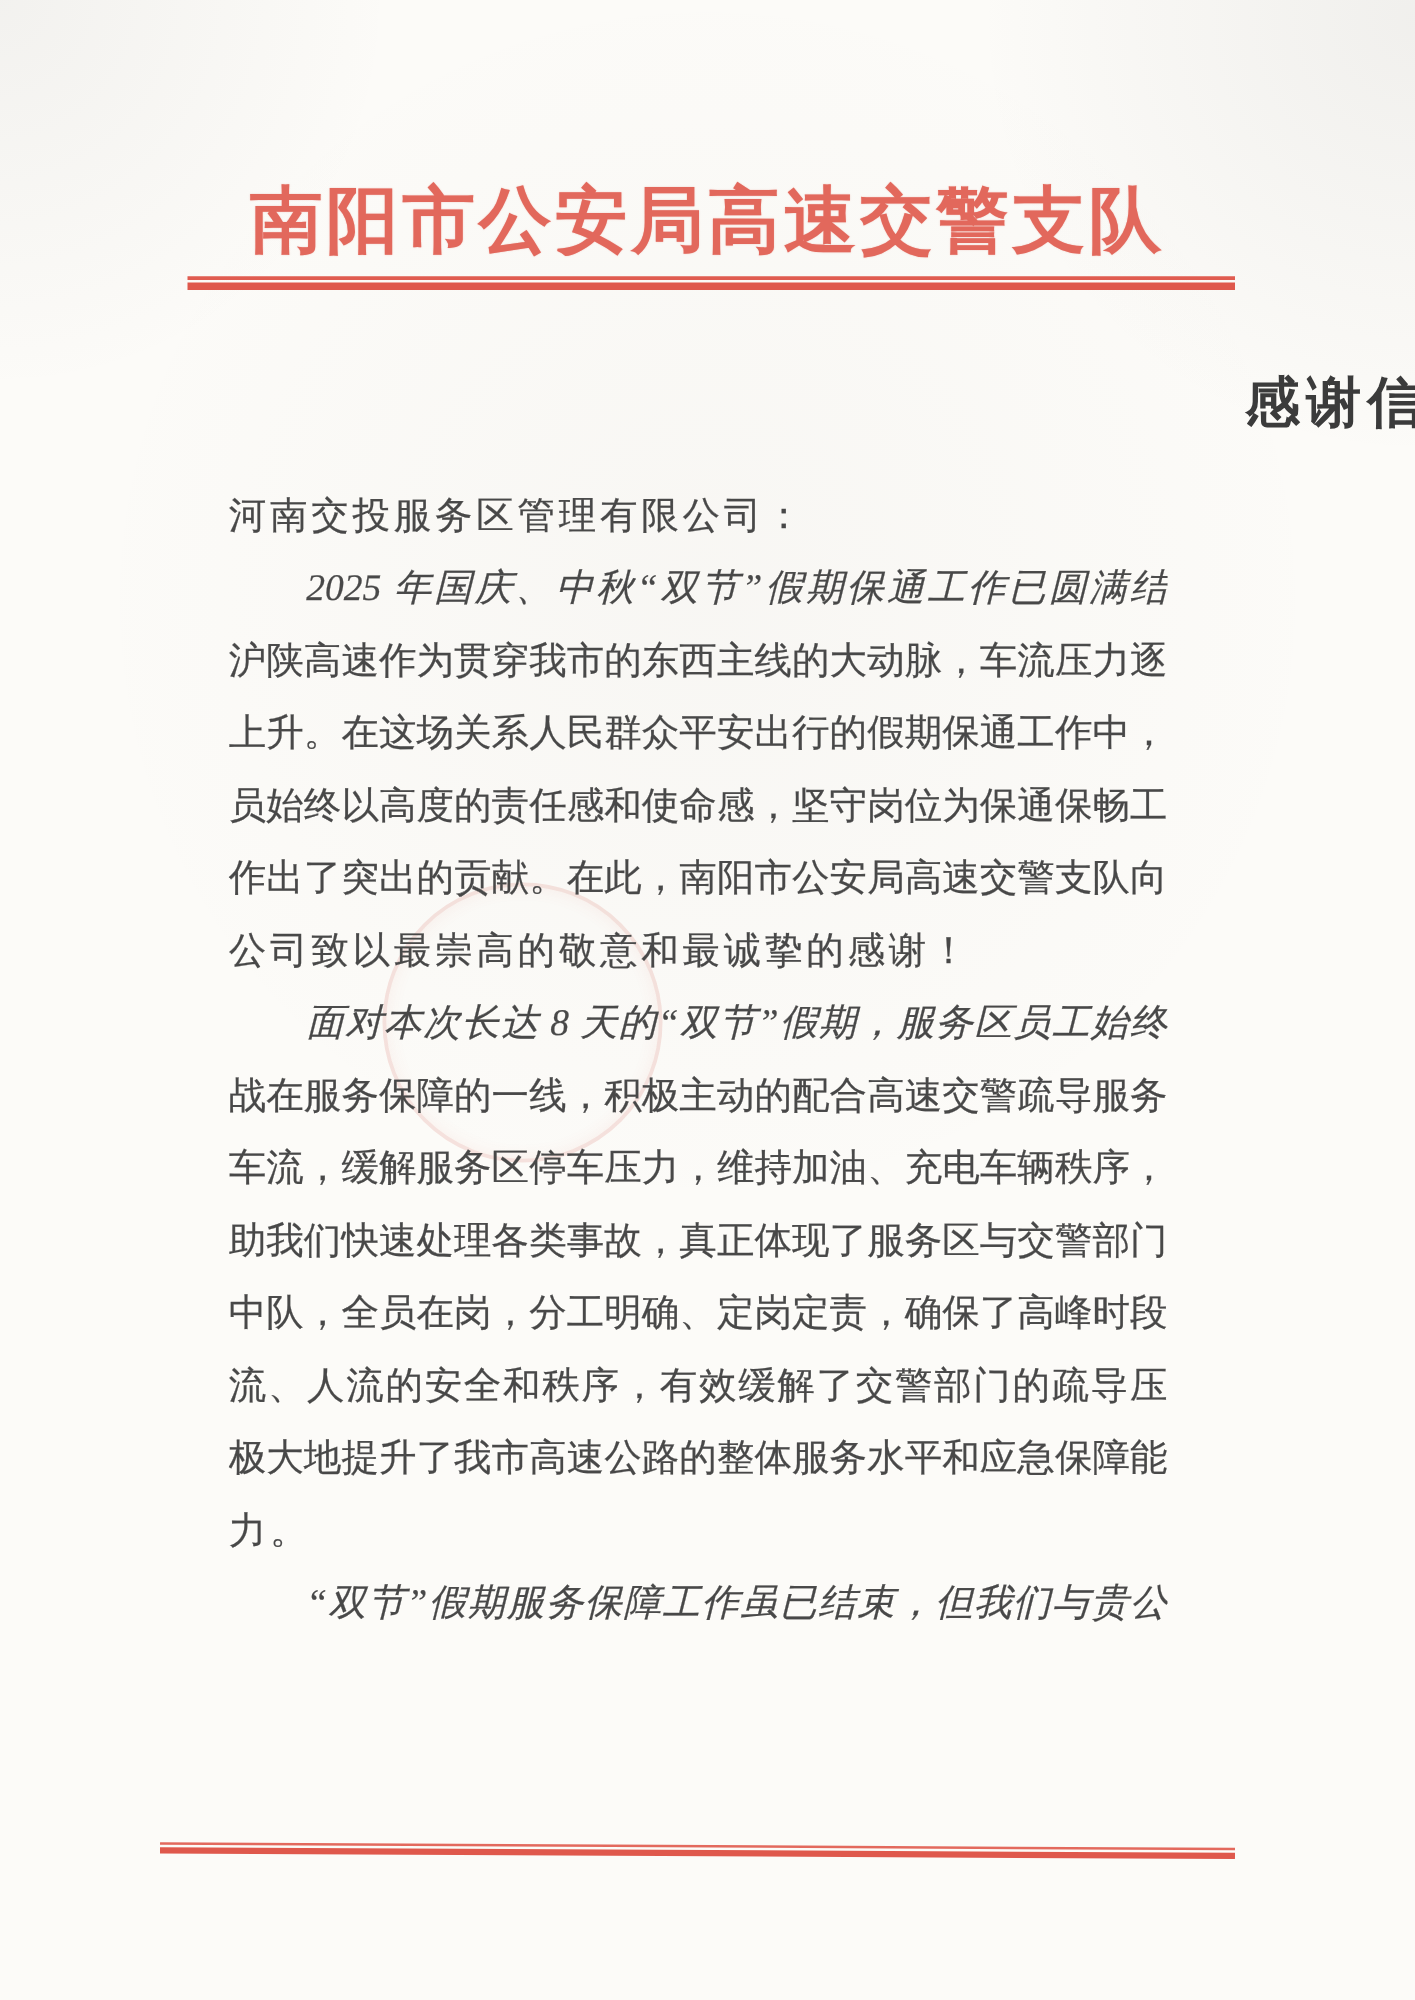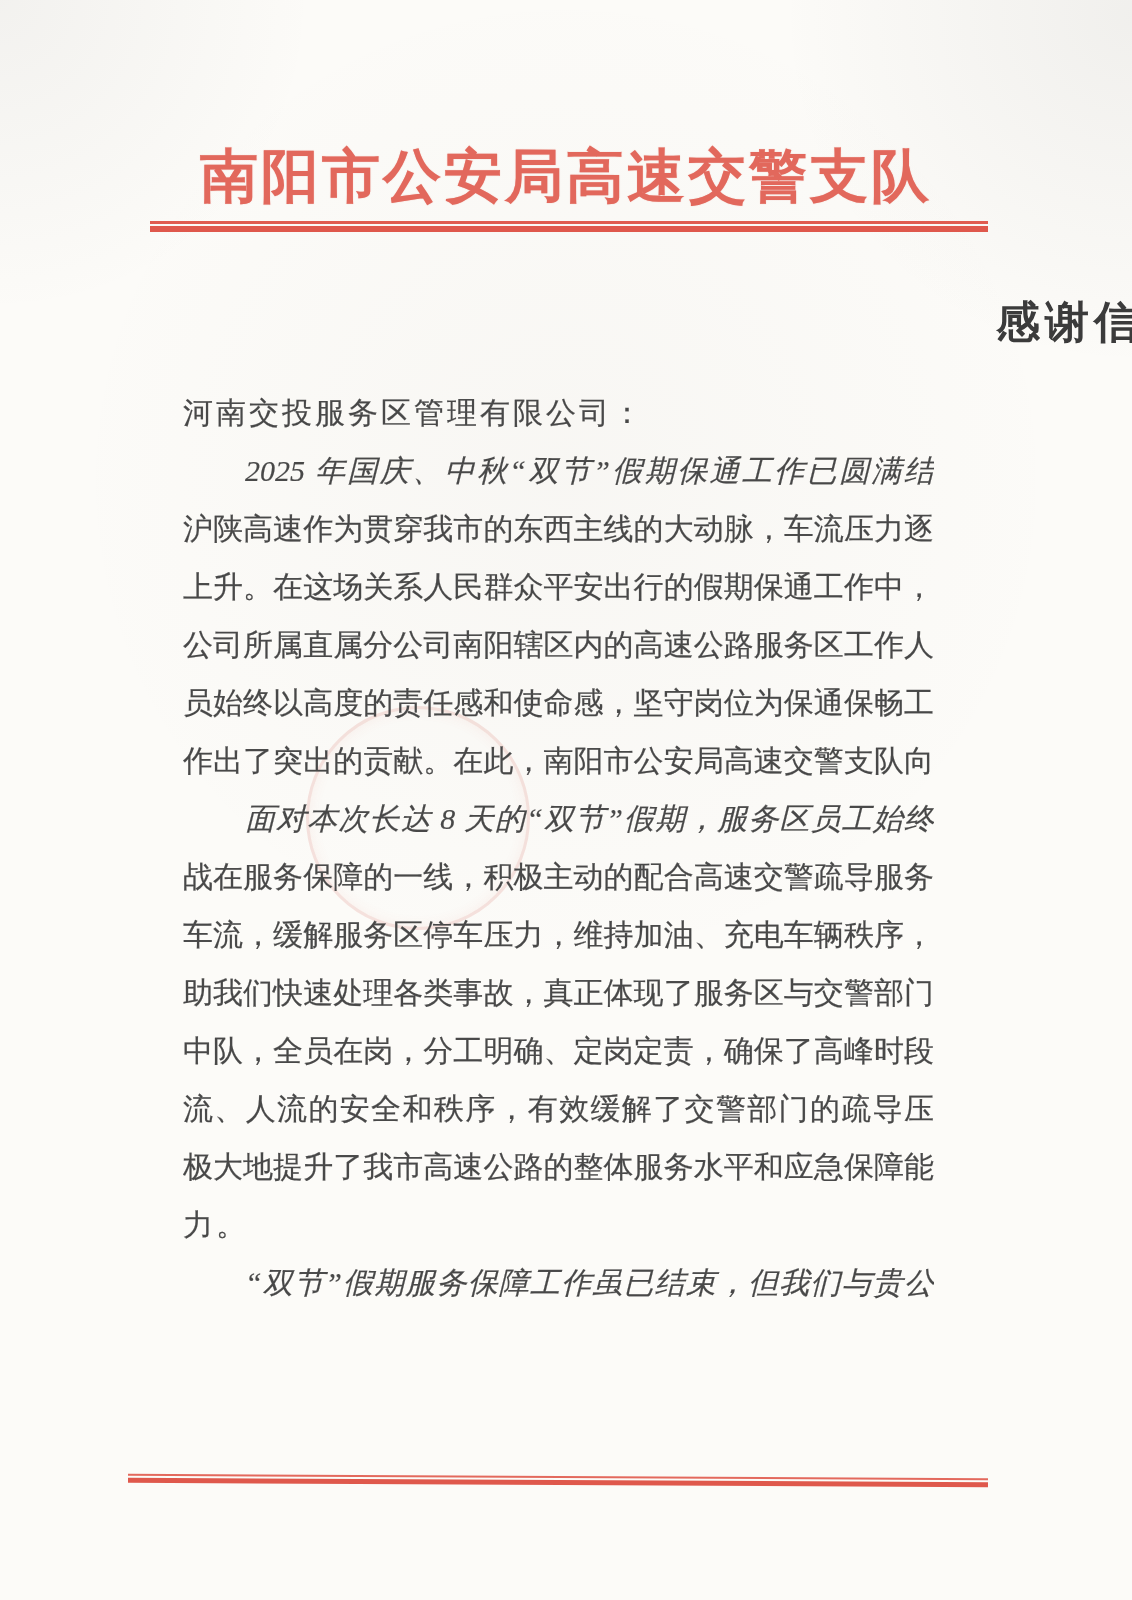--- a/index.html
+++ b/index.html
@@ -93,23 +93,23 @@
 
   <h1 class="doc-title">感谢信</h1>
 
   <div class="stamp"></div>
 
   <div class="body">
       <div class="line short">河南交投服务区管理有限公司：</div>
       <div class="line indent">2025 年国庆、中秋“双节”假期保通工作已圆满结束，</div>
       <div class="line">沪陕高速作为贯穿我市的东西主线的大动脉，车流压力逐年</div>
       <div class="line">上升。在这场关系人民群众平安出行的假期保通工作中，贵</div>
-      <div class="line">公司所属直属分公司南阳辖区内的高速公路服务区工作人</div>
       <div class="line">员始终以高度的责任感和使命感，坚守岗位为保通保畅工作</div>
       <div class="line">作出了突出的贡献。在此，南阳市公安局高速交警支队向贵</div>
+      <div class="line short">公司致以最崇高的敬意和最诚挚的感谢！</div>
       <div class="line indent">面对本次长达 8 天的“双节”假期，服务区员工始终奋</div>
       <div class="line">战在服务保障的一线，积极主动的配合高速交警疏导服务区</div>
       <div class="line">车流，缓解服务区停车压力，维持加油、充电车辆秩序，协</div>
       <div class="line">助我们快速处理各类事故，真正体现了服务区与交警部门的</div>
       <div class="line">中队，全员在岗，分工明确、定岗定责，确保了高峰时段车</div>
       <div class="line">流、人流的安全和秩序，有效缓解了交警部门的疏导压力，</div>
       <div class="line">极大地提升了我市高速公路的整体服务水平和应急保障能</div>
       <div class="line short">力。</div>
       <div class="line indent">“双节”假期服务保障工作虽已结束，但我们与贵公司</div>
     </div>

